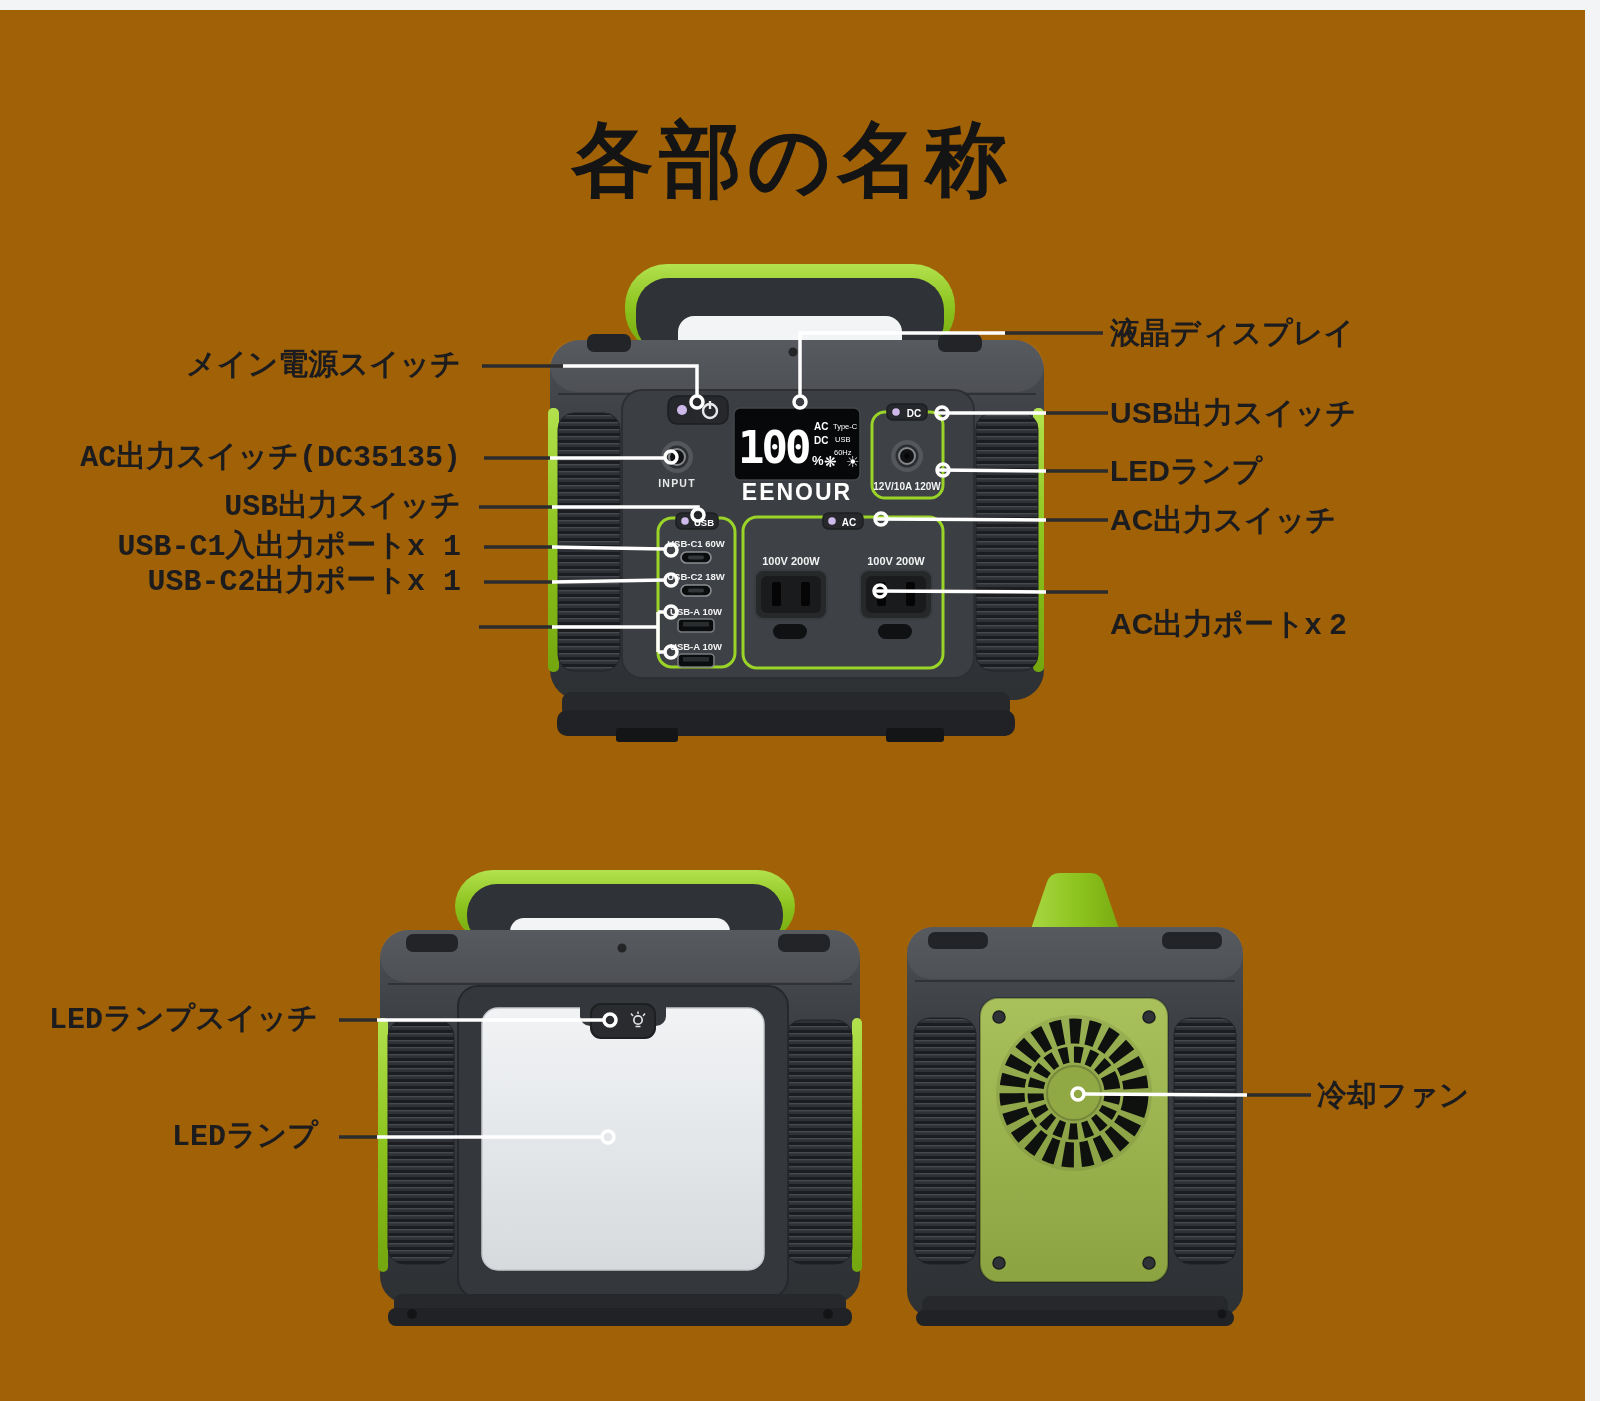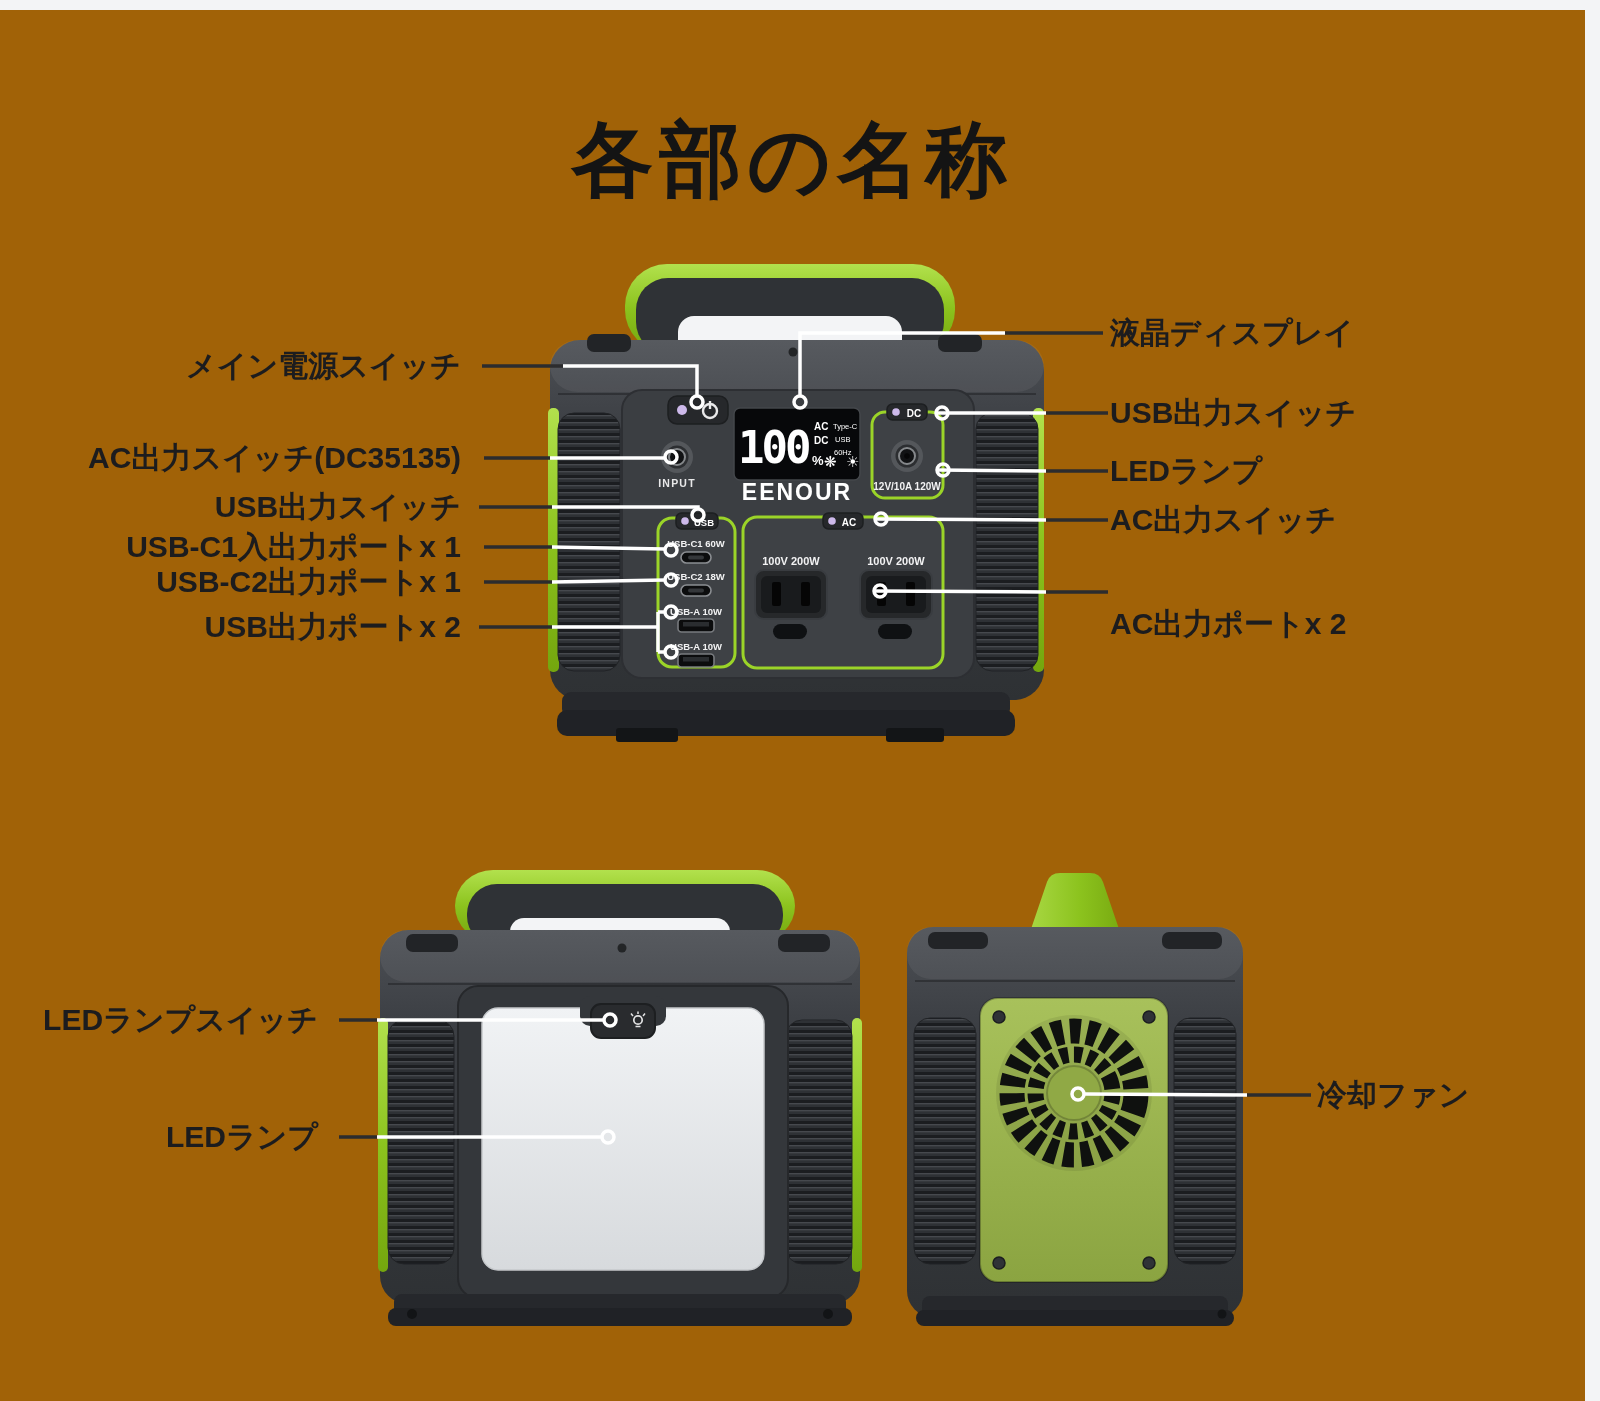--- a/index.html
+++ b/index.html
@@ -3,21 +3,21 @@
 <meta charset="utf-8">
 <style>
   html,body{margin:0;padding:0;background:#f3f4f6;}
   .stage{position:relative;width:1585px;height:1401px;background:#a16207;overflow:hidden;
          font-family:"Liberation Sans",sans-serif;margin-top:10px;}
   .title{position:absolute;top:50px;left:0;width:100%;text-align:center;
          font-size:82px;font-weight:800;color:#141414;letter-spacing:6px;line-height:1.1;}
   .dev{position:absolute;}
   .lines{position:absolute;left:0;top:0;width:1600px;height:1401px;pointer-events:none;}
   .callout{position:absolute;font-size:30px;font-weight:800;color:#1c1c1e;white-space:nowrap;line-height:36px;}
-  .callout.right-align{text-align:right;}
+  .callout.right-align{text-align:right;font-family:Liberation Mono, monospace;}
   svg text{font-family:"Liberation Sans",sans-serif;}
   .seg{font-family:"DejaVu Sans Mono",monospace;}
 </style>
 </head>
 <body>
 
 <div class="stage">
 
   <h1 class="title">各部の名称</h1>
 
@@ -350,21 +350,20 @@
       <circle cx="608" cy="1127" r="6"></circle>
       <circle cx="1078" cy="1084" r="6"></circle>
     </g>
   </svg>
 
   <div class="callout right-align" style="right:1124px;top:338px;">メイン電源スイッチ</div>
   <div class="callout right-align" style="right:1124px;top:430px;">AC出力スイッチ(DC35135)</div>
   <div class="callout right-align" style="right:1124px;top:479px;">USB出力スイッチ</div>
   <div class="callout right-align" style="right:1124px;top:519px;">USB-C1入出力ポートx 1</div>
   <div class="callout right-align" style="right:1124px;top:554px;">USB-C2出力ポートx 1</div>
-  <div class="callout right-align" style="right:1124px;top:599px;">USB出力ポートx 2</div>
 
   <div class="callout" style="left:1110px;top:305px;">液晶ディスプレイ</div>
   <div class="callout" style="left:1110px;top:385px;">USB出力スイッチ</div>
   <div class="callout" style="left:1110px;top:443px;">LEDランプ</div>
   <div class="callout" style="left:1110px;top:492px;">AC出力スイッチ</div>
   <div class="callout" style="left:1110px;top:596px;text-align:center;">AC出力ポートx 2</div>
 
   <div class="callout right-align" style="right:1267px;top:992px;">LEDランプスイッチ</div>
   <div class="callout right-align" style="right:1267px;top:1109px;">LEDランプ</div>
   <div class="callout" style="left:1317px;top:1067px;">冷却ファン</div>

